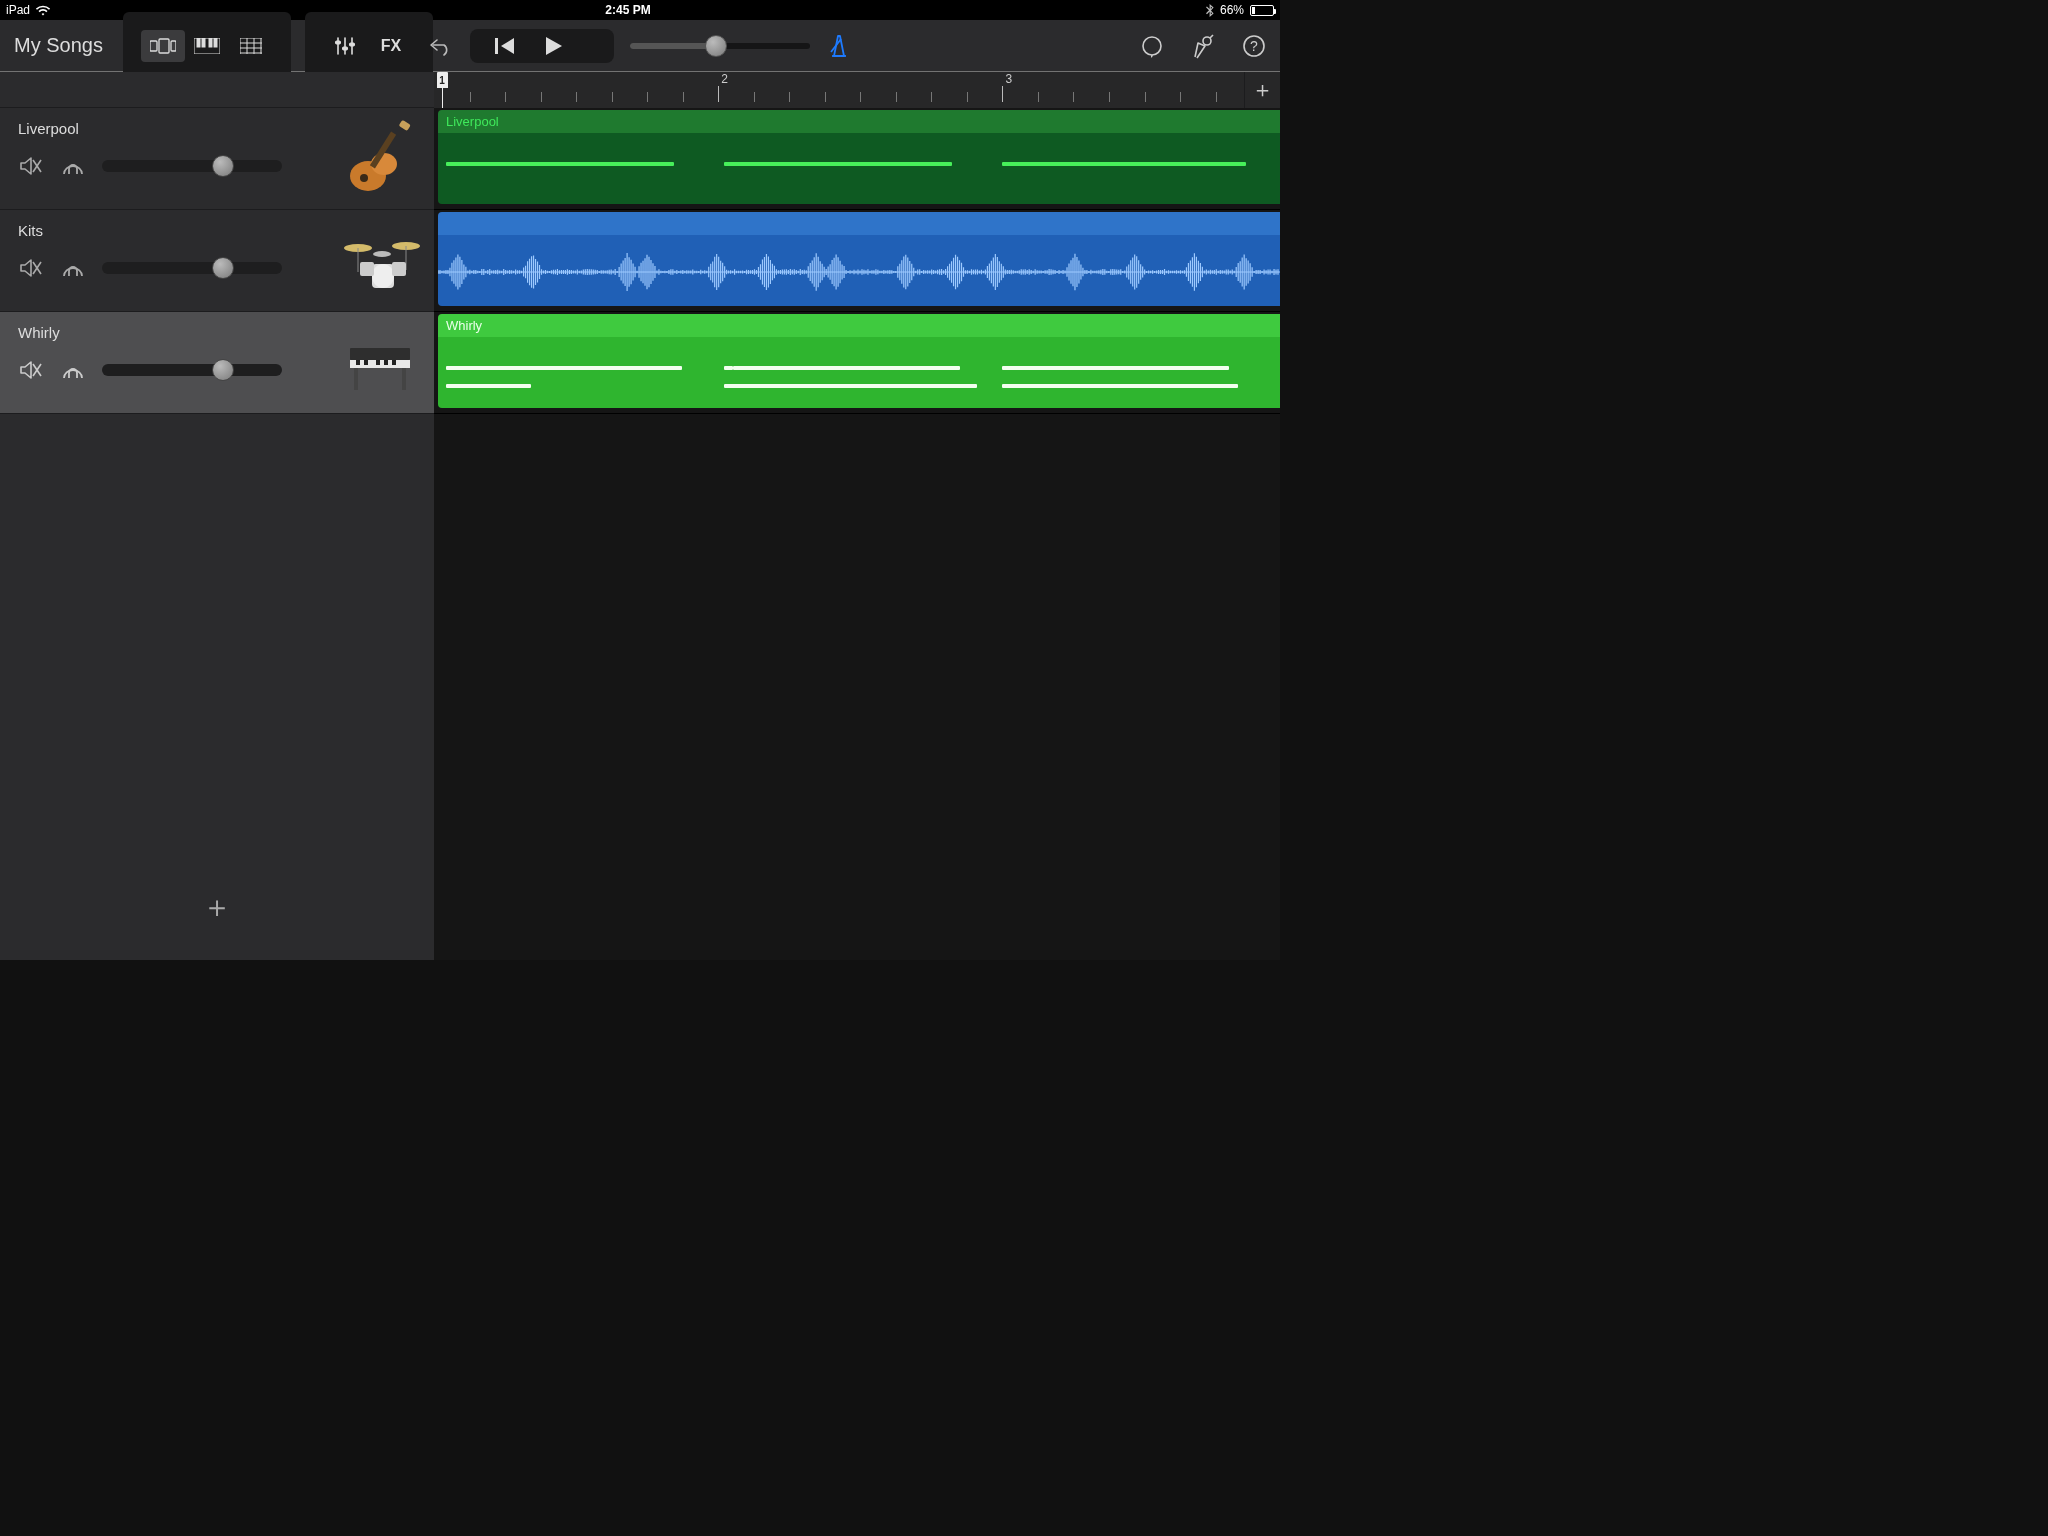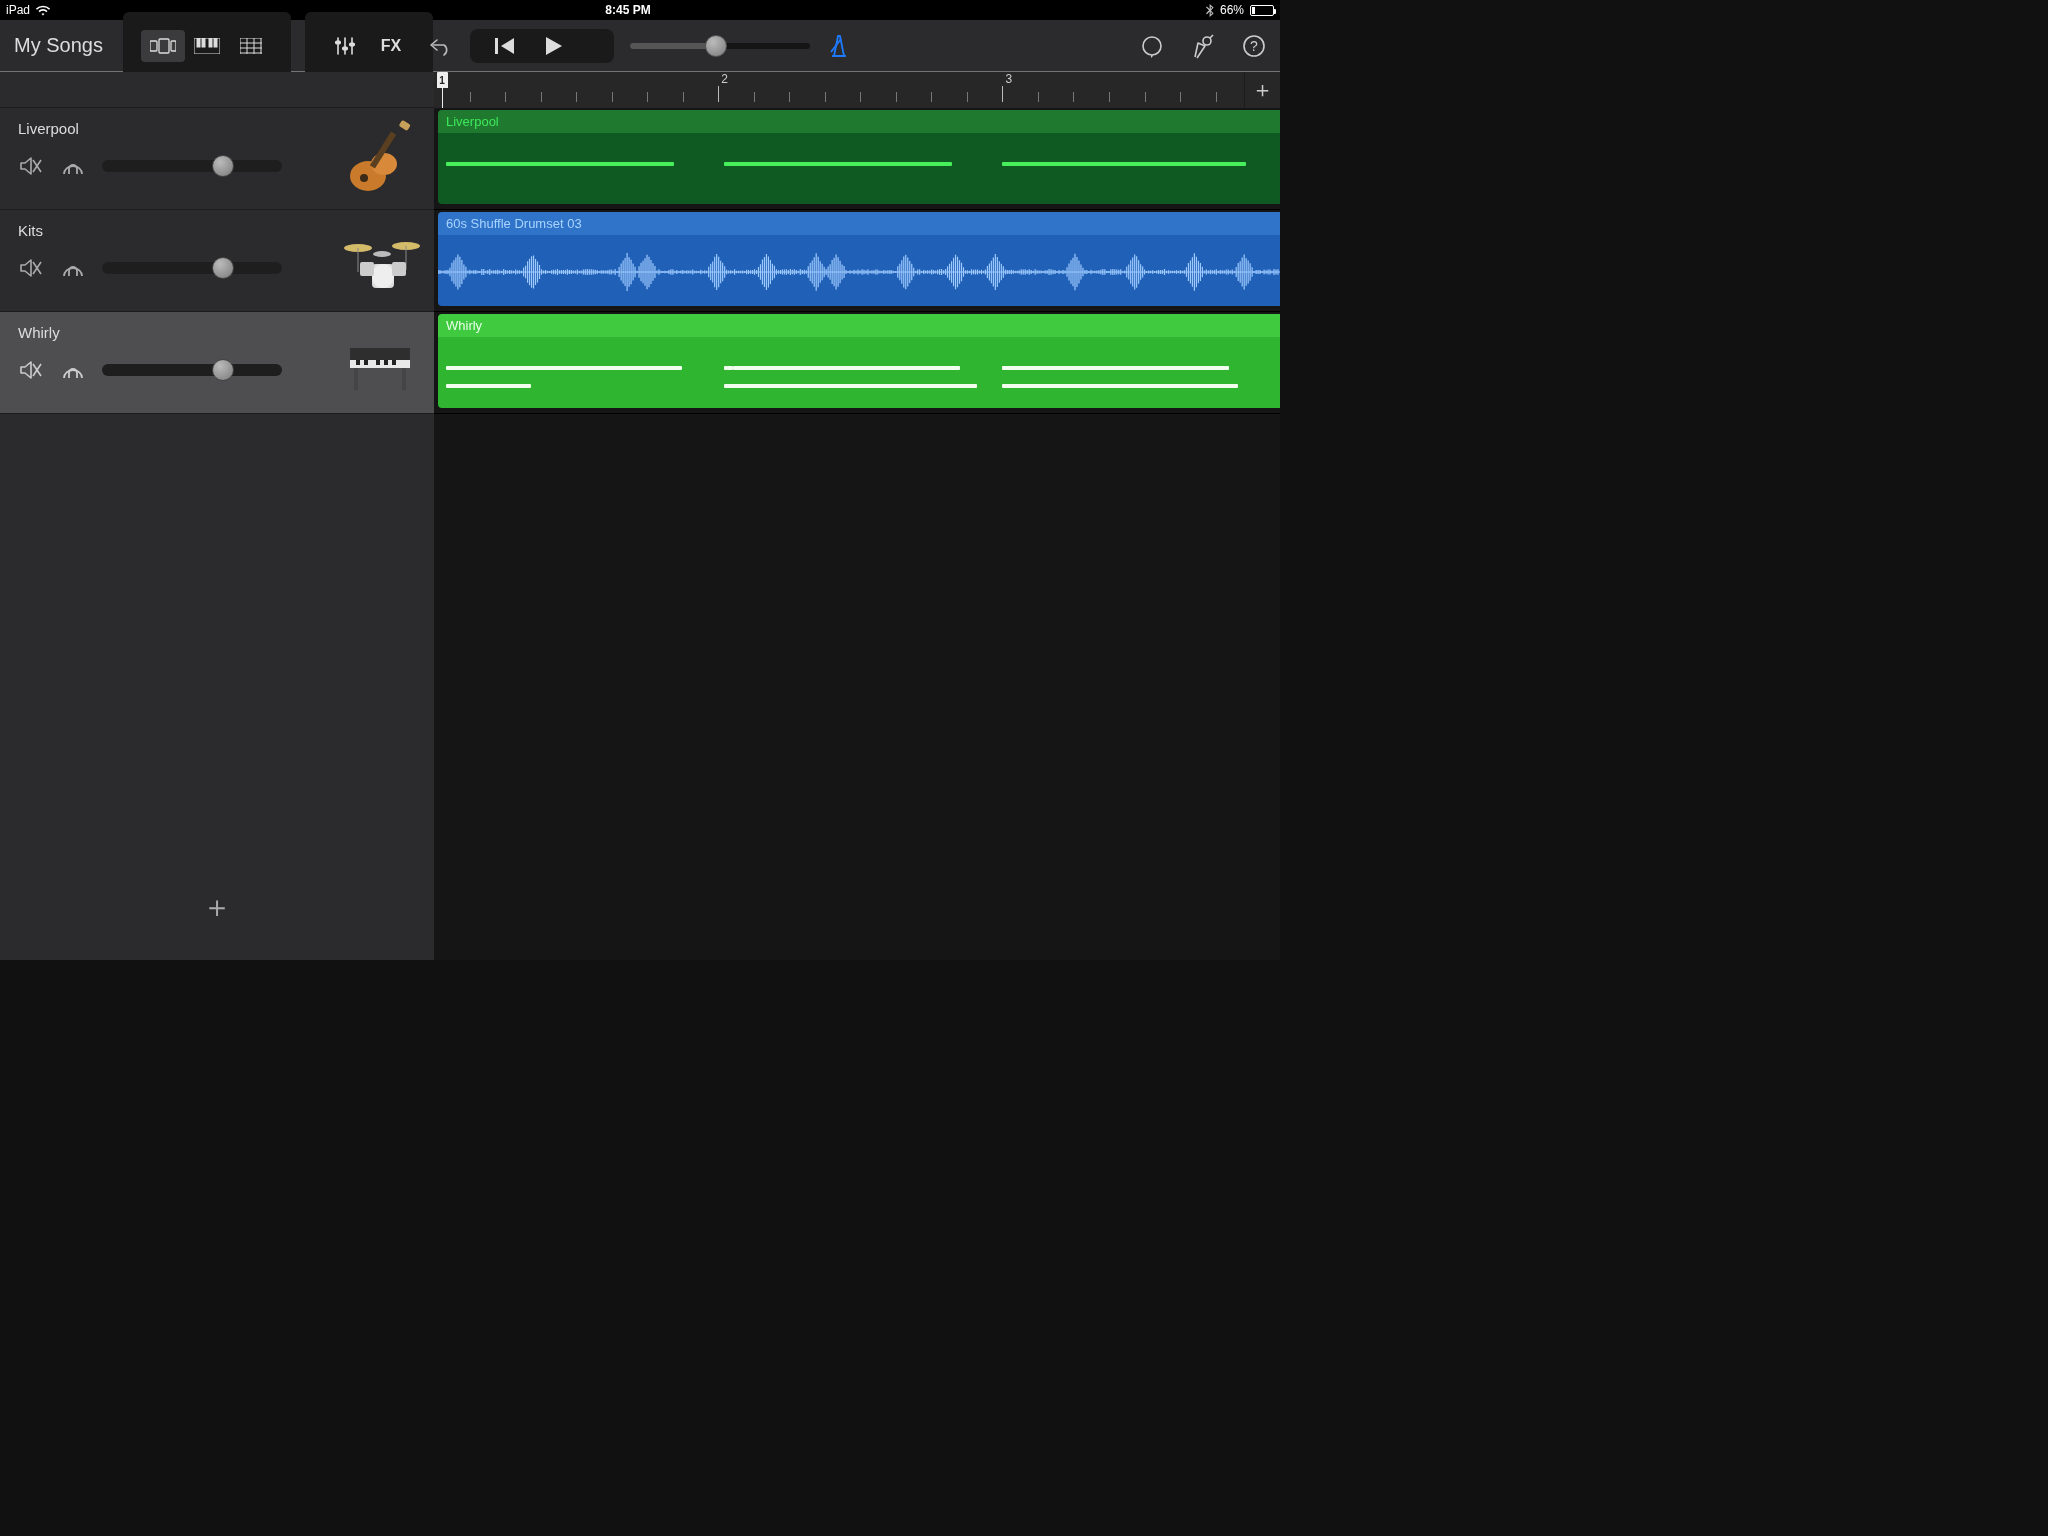--- a/index.html
+++ b/index.html
@@ -142,21 +142,21 @@
 
 <div class="status-bar">
   <div class="status-left">
     <span>iPad</span>
     <span>
       <svg width="14" height="11" viewBox="0 0 14 11">
           <path d="M7 10.5 5.6 9a2 2 0 0 1 2.8 0Zm-3.3-3.3a4.6 4.6 0 0 1 6.6 0l1.2-1.2a6.3 6.3 0 0 0-9 0ZM1 4.7a8.5 8.5 0 0 1 12 0l1.1-1.1a10 10 0 0 0-14.2 0Z" fill="#fff"></path>
         </svg>
     </span>
   </div>
-  <div class="status-center" style="font-weight:600">8:45 PM</div>
+  <div class="status-center" style="font-weight:600">2:45 PM</div>
   <div class="status-right">
     <span>
       <svg width="8" height="13" viewBox="0 0 8 13">
           <path d="M3.6 0v5.1L.9 2.4 0 3.3l3 3-3 3 1 .9L3.6 7.5V13l4-3.6L5 6.5l2.6-2.9Zm1.2 2.5 1.4 1.2L4.8 5Zm0 8L4.8 8l1.4 1.3Z" fill="#bbb"></path>
         </svg>
     </span>
     <span>66%</span>
     <span class="battery-shell">
       <span class="battery-fill" style="width:13%"></span>
     </span>
@@ -428,21 +428,20 @@
       <div class="region" id="region-0" style="background: linear-gradient(rgb(31, 122, 47) 0px, rgb(31, 122, 47) 24%, rgb(14, 90, 34) 24%, rgb(14, 90, 34) 100%);">
         <div class="region-label" style="color: rgb(63, 232, 91);">Liverpool</div>
       <div class="midi-bar" style="background: rgb(71, 240, 90); left: 1%; width: 27%; top: 52px;"></div>
           <div class="midi-bar" style="background: rgb(71, 240, 90); left: 45%; width: 3%; top: 52px;"></div>
           <div class="midi-bar" style="background: rgb(71, 240, 90); left: 34%; width: 27%; top: 52px;"></div>
           <div class="midi-bar" style="background: rgb(71, 240, 90); left: 67%; width: 29%; top: 52px;"></div>
         </div>
     </div>
     <div class="lane">
       <div class="region" id="region-1" style="background: linear-gradient(rgb(47, 116, 201) 0px, rgb(47, 116, 201) 24%, rgb(32, 96, 182) 24%, rgb(32, 96, 182) 100%);">
-        <div class="region-label" style="color: rgb(169, 211, 255);">60s Shuffle Drumset 03</div>
         <div class="wave-row">
           <svg viewBox="0 0 846 44" preserveAspectRatio="none" id="wave-svg">
               <path d="M0 20.01917009602195 L0 23.98082990397805 M2 19.878420781893006 L2 24.121579218106994 M4 20.769050068587106 L4 23.230949931412894 M6 20.51204561042524 L6 23.48795438957476 M8 20.113580246913582 L8 23.886419753086418 M10 19.987234224965707 L10 24.012765775034293 M12 17.642884087791494 L12 26.357115912208506 M14 12.842258230452675 L14 31.157741769547325 M16 10.221159122085048 L16 33.77884087791495 M18 7.378352194787379 L18 36.62164780521262 M20 4.431121399176956 L20 39.56887860082304 M22 6.6374914266117955 L22 37.362508573388205 M24 10.085116598079562 L24 33.914883401920434 M26 14.446836419753087 L26 29.553163580246913 M28 16.80289780521262 L28 27.19710219478738 M30 20.529843964334706 L30 23.470156035665294 M32 19.656069958847738 L32 24.343930041152262 M34 20.684044924554183 L34 23.315955075445817 M36 19.879200960219478 L36 24.120799039780522 M38 20.025488683127573 L38 23.974511316872427 M40 20.647599451303154 L40 23.352400548696846 M42 20.899854252400548 L42 23.100145747599452 M44 19.12175925925926 L44 24.87824074074074 M46 19.0602280521262 L46 24.9397719478738 M48 20.758470507544583 L48 23.241529492455417 M50 20.111548353909466 L50 23.888451646090534 M52 19.088597393689987 L52 24.911402606310013 M54 20.621716392318245 L54 23.378283607681755 M56 20.161522633744855 L56 23.838477366255145 M58 19.89937414266118 L58 24.10062585733882 M60 19.656258573388204 L60 24.343741426611796 M62 20.4383487654321 L62 23.5616512345679 M64 20.659224965706446 L64 23.340775034293554 M66 19.028763717421125 L66 24.971236282578875 M68 20.10869341563786 L68 23.89130658436214 M70 20.534816529492456 L70 23.465183470507544 M72 19.905898491083676 L72 24.094101508916324 M74 20.339223251028805 L74 23.660776748971195 M76 20.69281550068587 L76 23.30718449931413 M78 19.454329561042524 L78 24.545670438957476 M80 20.296604938271606 L80 23.703395061728394 M82 20.299888545953362 L82 23.700111454046638 M84 20.840723593964334 L84 23.159276406035666 M86 17.54750514403292 L86 26.45249485596708 M88 15.72270233196159 L88 28.277297668038408 M90 11.231747256515774 L90 32.768252743484226 M92 8.858590534979424 L92 35.14140946502057 M94 6.127923525377229 L94 37.87207647462277 M96 5.394067215363513 L96 38.60593278463649 M98 8.996527777777779 L98 35.00347222222222 M100 11.482218792866941 L100 32.517781207133055 M102 14.89435013717421 L102 29.10564986282579 M104 19.12798353909465 L104 24.87201646090535 M106 20.552254801097394 L106 23.447745198902606 M108 20.09926268861454 L108 23.90073731138546 M110 20.81962448559671 L110 23.18037551440329 M112 20.904698216735255 L112 23.095301783264745 M114 20.175471536351168 L114 23.824528463648832 M116 19.638117283950617 L116 24.361882716049383 M118 19.70621570644719 L118 24.29378429355281 M120 19.089643347050753 L120 24.910356652949247 M122 20.350128600823044 L122 23.649871399176956 M124 20.123473936899863 L124 23.876526063100137 M126 20.008444787379972 L126 23.991555212620028 M128 20.12232510288066 L128 23.87767489711934 M130 19.323139574759946 L130 24.676860425240054 M132 20.098542524005488 L132 23.901457475994512 M134 20.121373456790124 L134 23.878626543209876 M136 20.4718792866941 L136 23.5281207133059 M138 20.526603223593966 L138 23.473396776406034 M140 19.51394032921811 L140 24.48605967078189 M142 20.736359739369 L142 23.263640260631 M144 20.45929355281207 L144 23.54070644718793 M146 19.466692386831276 L146 24.533307613168724 M148 19.283247599451304 L148 24.716752400548696 M150 19.063280178326476 L150 24.936719821673524 M152 19.146296296296295 L152 24.853703703703705 M154 19.27920953360768 L154 24.72079046639232 M156 19.50522976680384 L156 24.49477023319616 M158 19.719418724279834 L158 24.280581275720166 M160 19.8909122085048 L160 24.1090877914952 M162 20.951808984910837 L162 23.048191015089163 M164 20.35272633744856 L164 23.64727366255144 M166 20.285022290809327 L166 23.714977709190673 M168 20.56968449931413 L168 23.43031550068587 M170 20.212885802469135 L170 23.787114197530865 M172 19.628206447187928 L172 24.371793552812072 M174 19.525522976680385 L174 24.474477023319615 M176 20.46656378600823 L176 23.53343621399177 M178 19.08713134430727 L178 24.91286865569273 M180 20.985991083676268 L180 23.014008916323732 M182 17.08042695473251 L182 26.91957304526749 M184 13.428463648834018 L184 30.57153635116598 M186 10.51775548696845 L186 33.482244513031546 M188 8.021141975308641 L188 35.97885802469136 M190 3.0188700274348435 L190 40.98112997256516 M192 7.287482853223594 L192 36.712517146776406 M194 9.655375514403293 L194 34.34462448559671 M196 13.425017146776405 L196 30.574982853223595 M198 16.861839849108367 L198 27.138160150891633 M200 20.749794238683126 L200 23.250205761316874 M202 16.21357167352538 L202 27.78642832647462 M204 12.807493141289438 L204 31.192506858710562 M206 10.871064814814815 L206 33.128935185185185 M208 8.151200274348422 L208 35.848799725651574 M210 4.691109396433472 L210 39.308890603566525 M212 6.78585390946502 L212 37.21414609053498 M214 10.004569615912208 L214 33.99543038408779 M216 13.279355281207133 L216 30.72064471879287 M218 16.060828189300413 L218 27.939171810699587 M220 20.5403463648834 L220 23.4596536351166 M222 19.338897462277092 L222 24.661102537722908 M224 20.662654320987656 L224 23.337345679012344 M226 20.92519718792867 L226 23.07480281207133 M228 20.836402606310013 L228 23.163597393689987 M230 20.957998971193415 L230 23.042001028806585 M232 19.925788751714677 L232 24.074211248285323 M234 19.338537379972564 L234 24.661462620027436 M236 19.31352880658436 L236 24.68647119341564 M238 20.70878772290809 L238 23.29121227709191 M240 20.011968449931413 L240 23.988031550068587 M242 20.89591049382716 L242 23.10408950617284 M244 20.440860768175583 L244 23.559139231824417 M246 20.023362482853223 L246 23.976637517146777 M248 20.871810699588476 L248 23.128189300411524 M250 20.288674554183814 L250 23.711325445816186 M252 20.539386145404663 L252 23.460613854595337 M254 20.40789609053498 L254 23.59210390946502 M256 19.41889574759945 L256 24.58110425240055 M258 20.7267061042524 L258 23.2732938957476 M260 20.670833333333334 L260 23.329166666666666 M262 20.998191015089162 L262 23.001808984910838 M264 19.7519890260631 L264 24.2480109739369 M266 20.827289094650205 L266 23.172710905349795 M268 20.193227023319615 L268 23.806772976680385 M270 20.78190157750343 L270 23.21809842249657 M272 16.843930041152262 L272 27.156069958847738 M274 13.770670438957476 L274 30.229329561042526 M276 11.383110425240055 L276 32.616889574759945 M278 6.687422839506173 L278 37.31257716049383 M280 4.09718792866941 L280 39.90281207133059 M282 6.722282235939643 L282 37.277717764060355 M284 10.724434156378601 L284 33.2755658436214 M286 12.739446159122085 L286 31.260553840877915 M288 16.36608367626886 L288 27.63391632373114 M290 19.721630658436215 L290 24.278369341563785 M292 20.464111796982166 L292 23.535888203017834 M294 20.281181412894377 L294 23.718818587105623 M296 20.84567901234568 L296 23.15432098765432 M298 19.237851508916325 L298 24.762148491083675 M300 20.834242112482855 L300 23.165757887517145 M302 20.86324588477366 L302 23.13675411522634 M304 20.62733196159122 L304 23.37266803840878 M306 20.39193244170096 L306 23.60806755829904 M308 20.940997942386833 L308 23.059002057613167 M310 19.799219821673525 L310 24.200780178326475 M312 20.120919067215365 L312 23.879080932784635 M314 20.245601851851852 L314 23.754398148148148 M316 19.920181755829905 L316 24.079818244170095 M318 19.18786865569273 L318 24.81213134430727 M320 19.94372427983539 L320 24.05627572016461 M322 16.956884430727023 L322 27.043115569272977 M324 14.359447873799725 L324 29.640552126200276 M326 9.602031893004115 L326 34.39796810699588 M328 6.87599451303155 L328 37.12400548696845 M330 4.002323388203017 L330 39.99767661179698 M332 6.38719135802469 L332 37.612808641975306 M334 10.044178669410151 L334 33.95582133058985 M336 13.683161865569273 L336 30.316838134430725 M338 15.865869341563787 L338 28.134130658436213 M340 19.22810356652949 L340 24.77189643347051 M342 20.168629972565157 L342 23.831370027434843 M344 20.004732510288065 L344 23.995267489711935 M346 19.59443587105624 L346 24.40556412894376 M348 19.425394375857337 L348 24.574605624142663 M350 19.170447530864198 L350 24.829552469135802 M352 19.909842249657064 L352 24.090157750342936 M354 19.020121742112483 L354 24.979878257887517 M356 19.729681069958847 L356 24.270318930041153 M358 19.340989368998628 L358 24.659010631001372 M360 20.119478737997255 L360 23.880521262002745 M362 20.849099794238683 L362 23.150900205761317 M364 19.0545438957476 L364 24.9454561042524 M366 19.890132030178325 L366 24.109867969821675 M368 19.69537037037037 L368 24.30462962962963 M370 20.217172496570644 L370 23.782827503429356 M372 16.29874828532236 L372 27.70125171467764 M374 13.035159465020577 L374 30.964840534979423 M376 10.395541838134431 L376 33.604458161865566 M378 7.311994170096021 L378 36.68800582990398 M380 3.2351337448559683 L380 40.76486625514403 M382 6.756318587105623 L382 37.243681412894375 M384 11.296536351165981 L384 32.70346364883402 M386 13.86195987654321 L386 30.13804012345679 M388 16.866169410150892 L388 27.133830589849108 M390 19.019041495198902 L390 24.980958504801098 M392 16.482304526748973 L392 27.517695473251027 M394 14.2917609739369 L394 29.7082390260631 M396 10.046176268861455 L396 33.95382373113854 M398 7.8628343621399175 L398 36.13716563786008 M400 4.599759945130316 L400 39.400240054869684 M402 7.1446073388203 L402 36.8553926611797 M404 10.770216049382716 L404 33.22978395061728 M406 14.556832990397805 L406 29.443167009602195 M408 15.881001371742112 L408 28.118998628257888 M410 19.971116255144032 L410 24.028883744855968 M412 20.929646776406035 L412 23.070353223593965 M414 20.22202503429355 L414 23.77797496570645 M416 20.632201646090536 L416 23.367798353909464 M418 19.684867969821674 L418 24.315132030178326 M420 20.53434499314129 L420 23.46565500685871 M422 19.520138888888887 L422 24.479861111111113 M424 20.389163237311386 L424 23.610836762688614 M426 19.18462791495199 L426 24.81537208504801 M428 19.80159465020576 L428 24.19840534979424 M430 20.20919924554184 L430 23.79080075445816 M432 19.339540466392318 L432 24.660459533607682 M434 20.643235596707818 L434 23.356764403292182 M436 20.311642661179697 L436 23.688357338820303 M438 20.165749314128945 L438 23.834250685871055 M440 19.211728395061726 L440 24.788271604938274 M442 19.86316015089163 L442 24.13683984910837 M444 20.829921124828534 L444 23.170078875171466 M446 20.673739711934157 L446 23.326260288065843 M448 20.030418381344308 L448 23.969581618655692 M450 20.49872256515775 L450 23.50127743484225 M452 20.195936213991768 L452 23.804063786008232 M454 19.98008401920439 L454 24.01991598079561 M456 20.338820301783265 L456 23.661179698216735 M458 20.944984567901233 L458 23.055015432098767 M460 20.878823731138546 L460 23.121176268861454 M462 16.316881001371744 L462 27.683118998628256 M464 13.687551440329218 L464 30.312448559670784 M466 10.293304183813444 L466 33.70669581618655 M468 6.399571330589849 L468 37.60042866941015 M470 4.790303497942386 L470 39.20969650205761 M472 7.3901920438957465 L472 36.609807956104255 M474 10.953557956104252 L474 33.04644204389575 M476 13.819907407407406 L476 30.180092592592594 M478 17.736153978052126 L478 26.263846021947874 M480 20.745507544581617 L480 23.254492455418383 M482 19.543029835390946 L482 24.456970164609054 M484 19.297856652949246 L484 24.702143347050754 M486 20.942086762688614 L486 23.057913237311386 M488 19.92633744855967 L488 24.07366255144033 M490 20.44196673525377 L490 23.55803326474623 M492 20.309962277091905 L492 23.690037722908095 M494 20.536496913580248 L494 23.463503086419752 M496 19.535150891632373 L496 24.464849108367627 M498 20.015800754458162 L498 23.984199245541838 M500 20.540174897119343 L500 23.459825102880657 M502 19.744075788751715 L502 24.255924211248285 M504 19.226268861454045 L504 24.773731138545955 M506 19.10403806584362 L506 24.89596193415638 M508 20.235408093278465 L508 23.764591906721535 M510 19.108033264746226 L510 24.891966735253774 M512 16.19475308641975 L512 27.80524691358025 M514 13.775814471879286 L514 30.224185528120714 M516 11.227760631001372 L516 32.772239368998626 M518 7.778986625514403 L518 36.221013374485594 M520 4.731961591220852 L520 39.26803840877915 M522 6.752117626886145 L522 37.24788237311385 M524 10.22340534979424 L524 33.77659465020576 M526 12.670516117969822 L526 31.32948388203018 M528 17.247770919067214 L528 26.752229080932786 M530 20.294675925925926 L530 23.705324074074074 M532 20.358144718792868 L532 23.641855281207132 M534 20.68138717421125 L534 23.31861282578875 M536 19.159465020576132 L536 24.840534979423868 M538 19.761514060356653 L538 24.238485939643347 M540 19.41963305898491 L540 24.58036694101509 M542 19.584439300411525 L542 24.415560699588475 M544 20.447290809327846 L544 23.552709190672154 M546 19.82917524005487 L546 24.17082475994513 M548 20.736265432098765 L548 23.263734567901235 M550 19.582141632373116 L550 24.417858367626884 M552 15.876680384087791 L552 28.12331961591221 M554 13.381610082304526 L554 30.618389917695474 M556 10.732733196159122 L556 33.267266803840876 M558 7.528815157750342 L558 36.471184842249656 M560 3.8871399176954746 L560 40.11286008230452 M562 7.065732167352536 L562 36.934267832647464 M564 11.152246227709192 L564 32.84775377229081 M566 13.819521604938272 L566 30.180478395061726 M568 16.147805212620028 L568 27.852194787379972 M570 19.513640260631 L570 24.486359739369 M572 19.94542181069959 L572 24.05457818930041 M574 19.94561899862826 L574 24.05438100137174 M576 19.77966392318244 L576 24.22033607681756 M578 20.23150720164609 L578 23.76849279835391 M580 20.825840192043895 L580 23.174159807956105 M582 20.716983882030178 L582 23.283016117969822 M584 20.244444444444444 L584 23.755555555555556 M586 19.155135459533607 L586 24.844864540466393 M588 19.492266803840877 L588 24.507733196159123 M590 19.150900205761317 L590 24.849099794238683 M592 20.10017146776406 L592 23.89982853223594 M594 19.272179355281207 L594 24.727820644718793 M596 20.117541152263374 L596 23.882458847736626 M598 20.82761488340192 L598 23.17238511659808 M600 19.223388203017834 L600 24.776611796982166 M602 20.311033950617283 L602 23.688966049382717 M604 20.504132373113855 L604 23.495867626886145 M606 20.512560013717422 L606 23.487439986282578 M608 20.898045267489714 L608 23.101954732510286 M610 20.29639060356653 L610 23.70360939643347 M612 20.306361454046638 L612 23.693638545953362 M614 19.045241769547324 L614 24.954758230452676 M616 19.37105624142661 L616 24.62894375857339 M618 19.771459190672154 L618 24.228540809327846 M620 19.91929012345679 L620 24.08070987654321 M622 20.894795953360767 L622 23.105204046639233 M624 20.074519890260632 L624 23.925480109739368 M626 20.686856995884774 L626 23.313143004115226 M628 20.034276406035666 L628 23.965723593964334 M630 20.382210219478736 L630 23.617789780521264 M632 17.314609053497943 L632 26.685390946502057 M634 13.55616426611797 L634 30.443835733882032 M636 10.261196844993142 L636 33.738803155006856 M638 7.769212962962962 L638 36.23078703703704 M640 3.82712620027435 L640 40.17287379972565 M642 6.878146433470507 L642 37.121853566529495 M644 10.417335390946501 L644 33.582664609053495 M646 14.413828875171468 L646 29.58617112482853 M648 17.799725651577504 L648 26.200274348422496 M650 20.025643004115228 L650 23.974356995884772 M652 20.082938957475996 L652 23.917061042524004 M654 20.992601165980794 L654 23.007398834019206 M656 19.760802469135804 L656 24.239197530864196 M658 20.801123113854594 L658 23.198876886145406 M660 20.82343964334705 L660 23.17656035665295 M662 20.389480452674896 L662 23.610519547325104 M664 20.135048010973936 L664 23.864951989026064 M666 19.658907750342934 L666 24.341092249657066 M668 19.078343621399178 L668 24.921656378600822 M670 19.251380315500686 L670 24.748619684499314 M672 20.665672153635118 L672 23.334327846364882 M674 20.994058641975307 L674 23.005941358024693 M676 19.31678669410151 L676 24.68321330589849 M678 19.01039951989026 L678 24.98960048010974 M680 19.30329218106996 L680 24.69670781893004 M682 19.497933813443073 L682 24.502066186556927 M684 19.859756515775032 L684 24.140243484224968 M686 19.172710905349795 L686 24.827289094650205 M688 20.961488340192044 L688 23.038511659807956 M690 20.380409807956106 L690 23.619590192043894 M692 16.568981481481483 L692 27.431018518518517 M694 14.474116941015088 L694 29.52588305898491 M696 10.139026063100138 L696 33.86097393689986 M698 7.458770576131686 L698 36.541229423868316 M700 4.402486282578874 L700 39.59751371742112 M702 6.302271947873798 L702 37.6977280521262 M704 10.20874485596708 L704 33.79125514403292 M706 14.313263031550068 L706 29.68673696844993 M708 16.43681412894376 L708 27.56318587105624 M710 19.58557098765432 L710 24.41442901234568 M712 20.973113854595336 L712 23.026886145404664 M714 20.50931927297668 L714 23.49068072702332 M716 20.75591563786008 L716 23.24408436213992 M718 20.348705418381343 L718 23.651294581618657 M720 20.886454046639233 L720 23.113545953360767 M722 20.486445473251027 L722 23.513554526748973 M724 20.00670438957476 L724 23.99329561042524 M726 19.93488511659808 L726 24.06511488340192 M728 19.943827160493825 L728 24.056172839506175 M730 19.11377743484225 L730 24.88622256515775 M732 20.82127914951989 L732 23.17872085048011 M734 20.294727366255145 L734 23.705272633744855 M736 20.83659122085048 L736 23.16340877914952 M738 20.712302812071332 L738 23.287697187928668 M740 20.705812757201645 L740 23.294187242798355 M742 20.34181241426612 L742 23.65818758573388 M744 20.774622770919066 L744 23.225377229080934 M746 20.34375 L746 23.65625 M748 20.79610768175583 L748 23.20389231824417 M750 20.174905692729766 L750 23.825094307270234 M752 17.175205761316874 L752 26.824794238683126 M754 12.966143689986282 L754 31.033856310013718 M756 10.479818244170097 L756 33.5201817558299 M758 7.16684670781893 L758 36.833153292181066 M760 3.2185871056241417 L760 40.78141289437586 M762 6.856027091906721 L762 37.143972908093275 M764 10.68533950617284 L764 33.31466049382716 M766 13.120104595336077 L766 30.879895404663923 M768 16.87019890260631 L768 27.12980109739369 M770 20.497350823045267 L770 23.502649176954733 M772 19.437362825788753 L772 24.562637174211247 M774 20.48900034293553 L774 23.51099965706447 M776 19.76954732510288 L776 24.23045267489712 M778 20.137028463648832 L778 23.862971536351168 M780 20.079098079561042 L780 23.920901920438958 M782 19.268595679012346 L782 24.731404320987654 M784 20.78576817558299 L784 23.21423182441701 M786 20.00715877914952 L786 23.99284122085048 M788 20.16116255144033 L788 23.83883744855967 M790 20.550248628257886 L790 23.449751371742114 M792 19.439849108367625 L792 24.560150891632375 M794 19.6139146090535 L794 24.3860853909465 M796 20.59713648834019 L796 23.40286351165981 M798 19.54383573388203 L798 24.45616426611797 M800 20.793518518518518 L800 23.206481481481482 M802 16.89309842249657 L802 27.10690157750343 M804 13.085785322359396 L804 30.914214677640604 M806 11.266640946502058 L806 32.73335905349794 M808 7.404801097393689 L808 36.59519890260631 M810 4.432364540466391 L810 39.567635459533605 M812 8.199948559670782 L812 35.80005144032922 M814 10.498911179698217 L814 33.50108882030178 M816 13.150240054869684 L816 30.849759945130316 M818 17.16010802469136 L818 26.83989197530864 M820 20.942095336076818 L820 23.057904663923182 M822 20.00607853223594 L822 23.99392146776406 M824 20.113786008230452 L824 23.886213991769548 M826 19.90102023319616 L826 24.09897976680384 M828 20.966546639231826 L828 23.033453360768174 M830 19.42764917695473 L830 24.57235082304527 M832 20.142352537722907 L832 23.857647462277093 M834 19.598311042524006 L834 24.401688957475994 M836 19.468364197530864 L836 24.531635802469136 M838 20.83275891632373 L838 23.16724108367627 M840 19.06803840877915 L840 24.93196159122085 M842 19.402597736625516 L842 24.597402263374484 M844 19.138906035665293 L844 24.861093964334707 " stroke="#9ecaff" stroke-width="1.2"></path>
               <line x1="0" x2="846" y1="22" y2="22" stroke="#9ecaff" stroke-width="1"></line>
             </svg>
         </div>
       </div>
     </div>
     <div class="lane">
       <div class="region" id="region-2" style="background: linear-gradient(rgb(63, 202, 63) 0px, rgb(63, 202, 63) 24%, rgb(47, 181, 47) 24%, rgb(47, 181, 47) 100%);">

